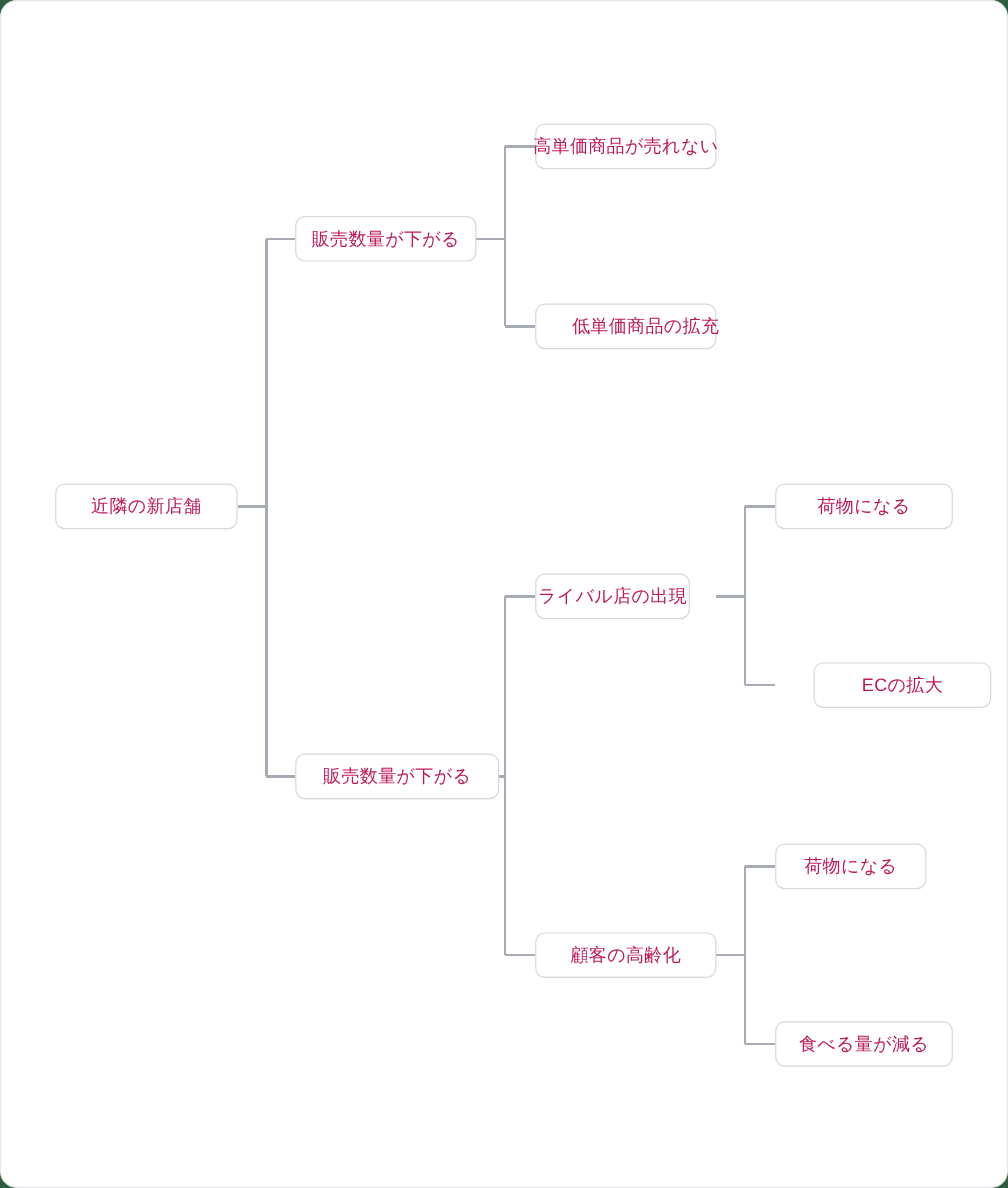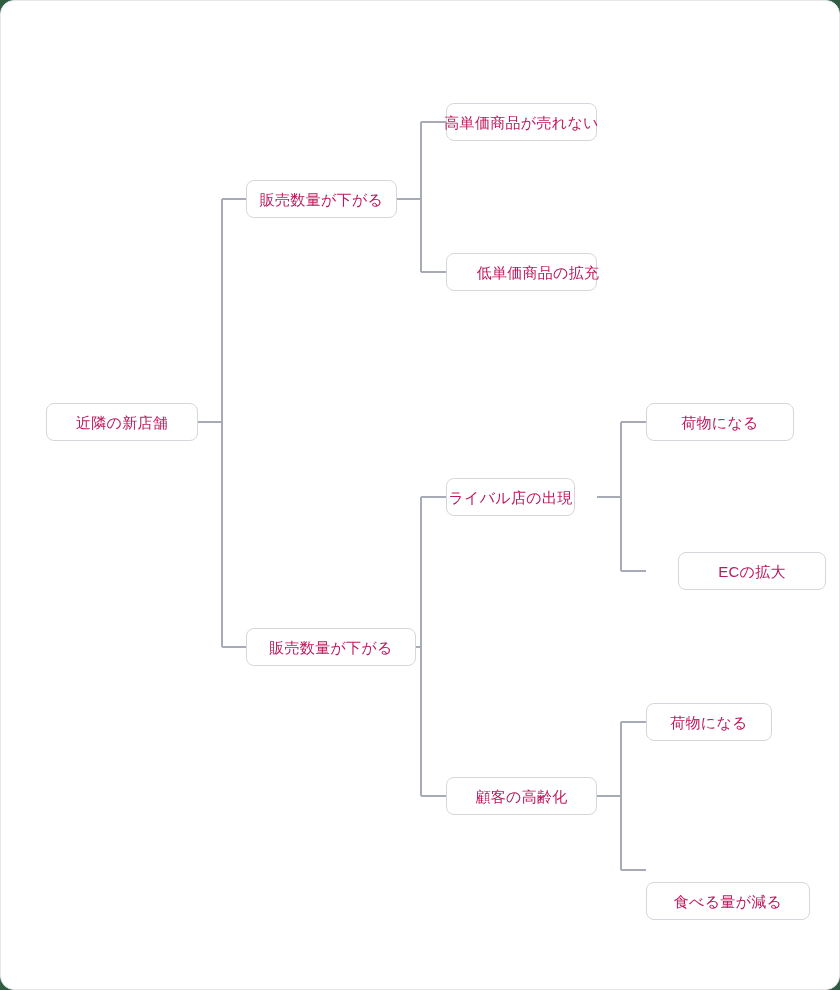--- a/index.html
+++ b/index.html
@@ -97,17 +97,17 @@
       </div>
       <div class="node" style="left: 645px; top: 402px; width: 148px;">
         <span class="node-label">荷物になる</span>
       </div>
       <div class="node" style="left: 645px; top: 551px; width: 148px; margin-left: 32px;">
         <span class="node-label">ECの拡大</span>
       </div>
       <div class="node" style="left: 645px; top: 702px; width: 126px;">
         <span class="node-label">荷物になる</span>
       </div>
-      <div class="node" style="left: 645px; top: 881px; width: 164px;">
+      <div class="node" style="left: 645px; top: 850px; width: 148px;">
         <span class="node-label">食べる量が減る</span>
       </div>
     </div>
 </div>
 
 </body></html>

